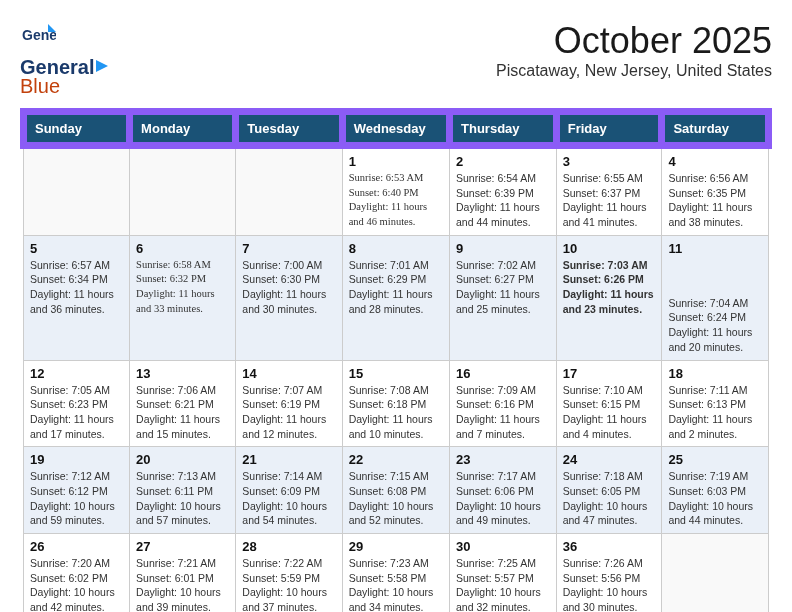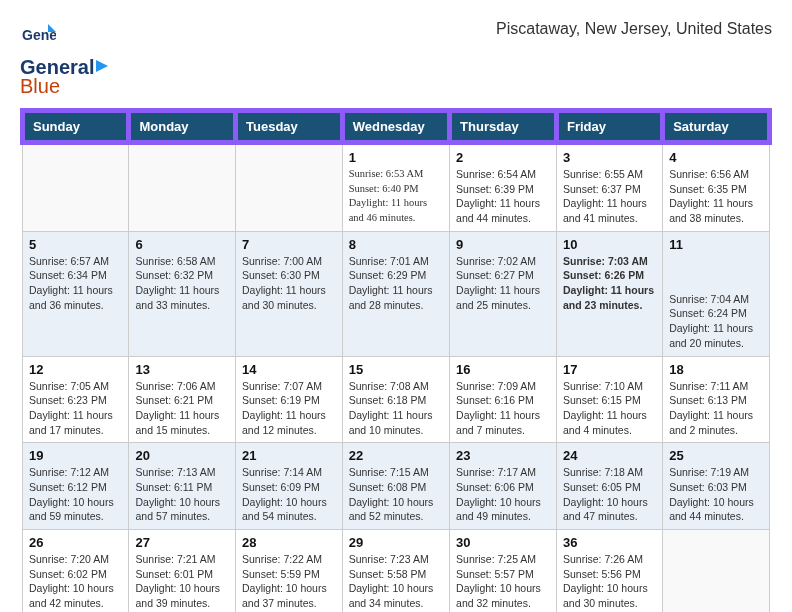--- a/index.html
+++ b/index.html
@@ -37,21 +37,21 @@
       width: 100%;
       border-collapse: collapse;
       border: 1px solid #ccc;
     }
     .calendar th {
       background-color: #1a5276;
       color: #fff;
       text-align: left;
       padding: 6px 8px;
       font-size: 13px;
-      border: 5px solid #8b5cf6;
+      border: 7px solid #8b5cf6;
     }
     .calendar td {
       border: 1px solid #ccc;
       vertical-align: top;
       padding: 5px 6px;
       width: 108px;
       min-height: 80px;
       font-size: 11px;
       color: #333;
       background: #fff;
@@ -87,20 +87,21 @@
     </div>
     <div style="display:flex; gap:0;">
       <span style="font-size:20px; font-weight:bold; color:#1a3a6b;">General</span>
       <svg width="16" height="16" viewBox="0 0 16 16" style="margin-top:2px;">
         <polygon points="2,2 14,8 2,14" fill="#2196F3"></polygon>
       </svg>
     </div>
     <span style="font-size:20px; font-weight:normal; color:#c2410c; margin-top:-4px;">Blue</span>
   </div>
   <div class="title-area">
+    <div class="month-title">October 2025</div>
     <div class="location">Piscataway, New Jersey, United States</div>
   </div>
 </div>
 
 <table class="calendar">
   <thead>
     <tr>
     <th>Sunday</th>
         <th>Monday</th>
         <th>Tuesday</th>
@@ -147,21 +148,21 @@
       <tr class="row-even">
         <td>
           <div class="day-number">5</div>
           <div class="day-info" style="white-space: pre-line;">Sunrise: 6:57 AM
 Sunset: 6:34 PM
 Daylight: 11 hours
 and 36 minutes.</div>
         </td>
         <td>
           <div class="day-number">6</div>
-          <div class="day-info" style="white-space: pre-line;">Sunrise: 6:58 AM
+          <div class="day-info" style="white-space: pre-line; font-family: Liberation Serif, serif;">Sunrise: 6:58 AM
 Sunset: 6:32 PM
 Daylight: 11 hours
 and 33 minutes.</div>
         </td>
         <td>
           <div class="day-number">7</div>
           <div class="day-info" style="white-space: pre-line;">Sunrise: 7:00 AM
 Sunset: 6:30 PM
 Daylight: 11 hours
 and 30 minutes.</div>

